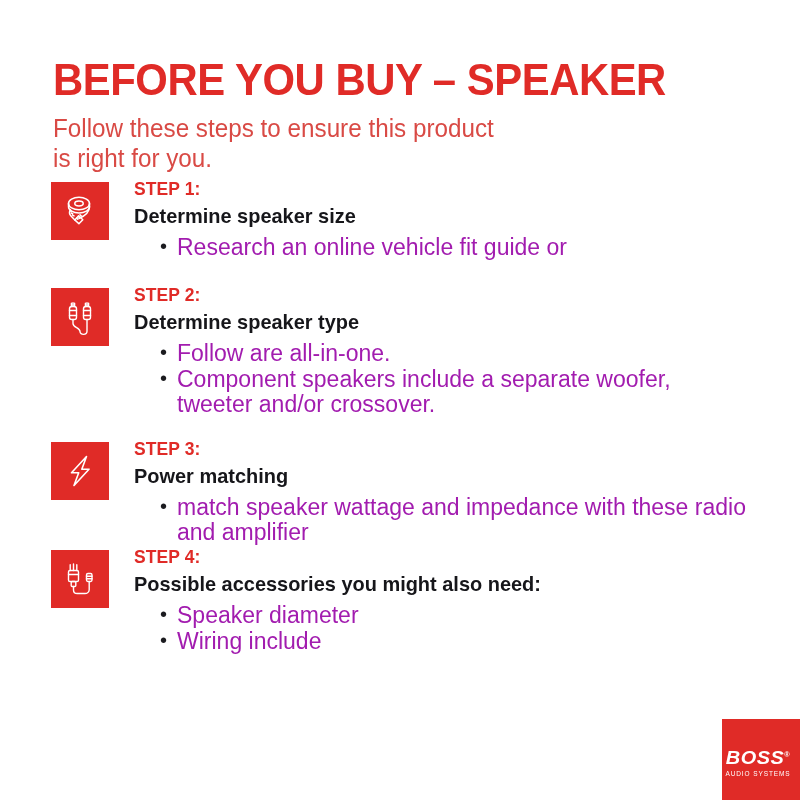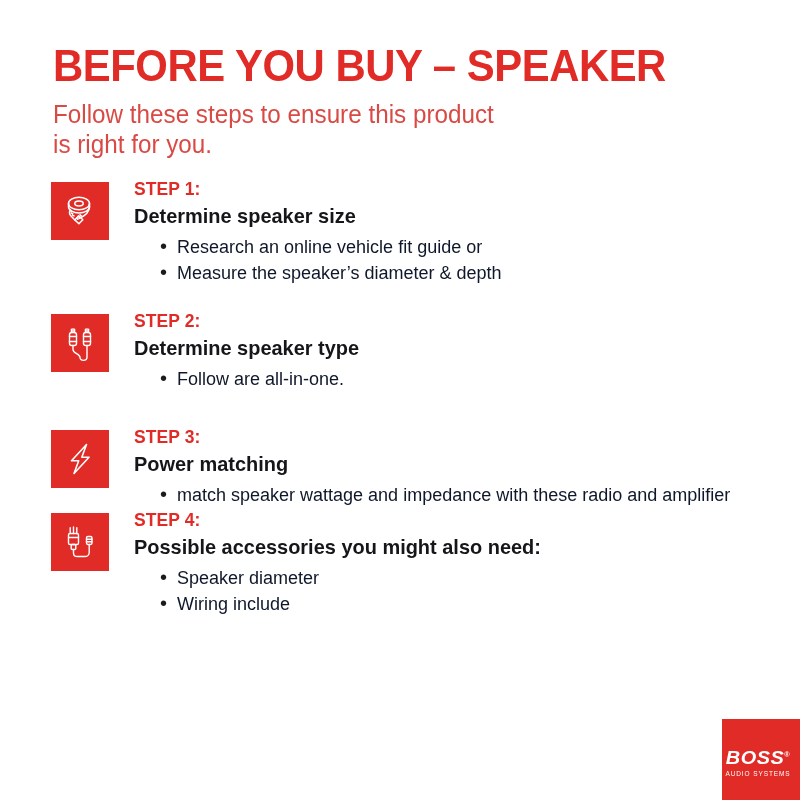--- a/index.html
+++ b/index.html
@@ -14,21 +14,21 @@
     background: #ffffff;
     overflow: hidden;
     font-family: "Liberation Sans", sans-serif;
     -webkit-font-smoothing: antialiased;
   }
 
   
   .header {
     position: absolute;
     left: 53px;
-    top: 42px;
+    top: 56px;
     width: 680px;
   }
   .title {
     font-family: "Liberation Sans", sans-serif;
     font-weight: bold;
     font-size: 45px;
     line-height: 48px;
     letter-spacing: -0.5px;
     color: #E02B27;
     transform: scaleX(0.93);
@@ -94,38 +94,38 @@
     transform-origin: left center;
     white-space: nowrap;
   }
   .step-bullets {
     list-style: none;
     margin: 6px 0 0 0;
     padding: 0 0 0 26px;
   }
   .step-bullets li {
     position: relative;
-    font-size: 18px;
+    font-size: 23px;
     line-height: 25px;
-    color: #0f172a;
+    color: #a21caf;
     padding-left: 17px;
     margin-bottom: 1px;
   }
   .step-bullets li::before {
     content: "\2022";
     position: absolute;
     left: 0;
     top: -1px;
     font-size: 20px;
     color: #1b1b1f;
   }
 
   
   .step-1 { margin-bottom: 23px; }
-  .step-2 { margin-bottom: 33px; }
+  .step-2 { margin-bottom: 20px; }
   .step-3 { }
 
   
   .logo-block {
     position: absolute;
     left: 722px;
     top: 719px;
     width: 78px;
     height: 81px;
     background: #E02B27;
@@ -185,21 +185,20 @@
           <path d="M14.8 28.9l3.9-4.1 4.1 3.9-3.9 4.1z"></path>
           <path d="M16.6 27.1l1.2 1.2M18.3 25.4l1.2 1.2M20.0 23.7l1.2 1.2"></path>
           <path d="M10.2 19.8l1.5.7M11.2 22.1l1.5.7M12.6 24.1l1.4.8"></path>
         </svg>
       </div>
       <div class="step-body">
         <div class="step-label">STEP 1:</div>
         <div class="step-heading">Determine speaker size</div>
         <ul class="step-bullets">
           <li>Research an online vehicle fit guide or</li>
-          <li>Measure the speaker’s diameter &amp; depth</li>
         </ul>
       </div>
     </div>
 
     <div class="step step-2">
       <div class="step-icon-box">
         <svg width="40" height="40" viewBox="0 0 40 40" fill="none" stroke="#ffffff" stroke-width="1.4" stroke-linecap="round" stroke-linejoin="round">
           <rect x="9.5" y="9.5" width="7" height="13" rx="2.2"></rect>
           <path d="M11.4 9.5V6.2M13 9.5V5.6M14.6 9.5V6.2"></path>
           <path d="M9.5 13.5h7M9.5 18.5h7"></path>
@@ -207,20 +206,21 @@
           <path d="M25.4 9.5V6.2M27 9.5V5.6M28.6 9.5V6.2"></path>
           <path d="M23.5 13.5h7M23.5 18.5h7"></path>
           <path d="M13 22.5v4c0 4.2 7 4.2 7 8 0 3.8 7 3.8 7-0.2v-11.8"></path>
         </svg>
       </div>
       <div class="step-body">
         <div class="step-label">STEP 2:</div>
         <div class="step-heading">Determine speaker type</div>
         <ul class="step-bullets">
           <li>Follow are all-in-one.</li>
+          <li>Component speakers include a separate woofer, tweeter and/or crossover.</li>
         </ul>
       </div>
     </div>
 
     <div class="step step-3">
       <div class="step-icon-box">
         <svg width="40" height="40" viewBox="0 0 40 40" fill="none" stroke="#ffffff" stroke-width="1.6" stroke-linecap="round" stroke-linejoin="round">
           <path d="M26.5 5.5 11.5 21.8h7.2L14.0 34.5 29.0 18.2h-7.2z"></path>
         </svg>
       </div>

